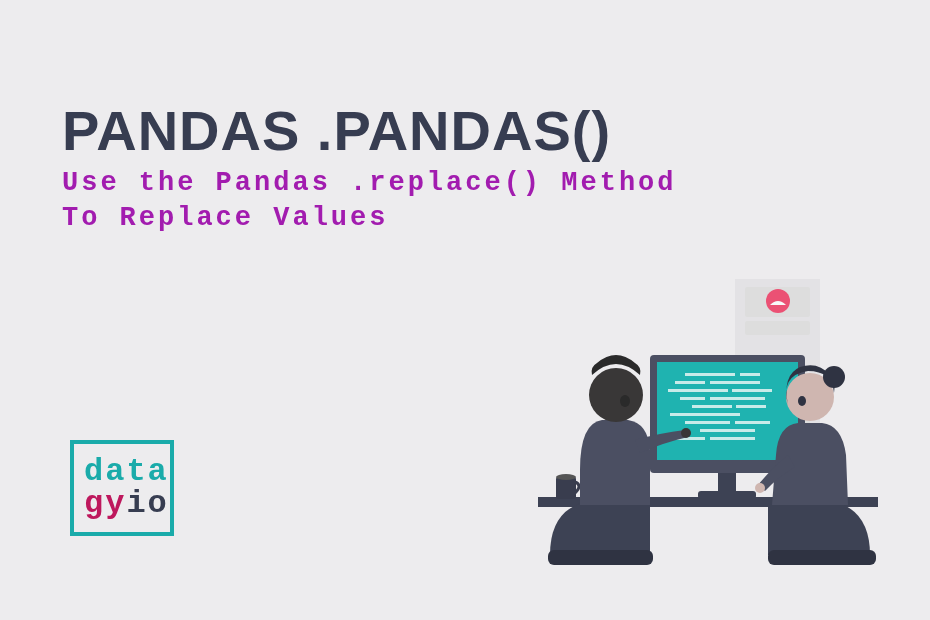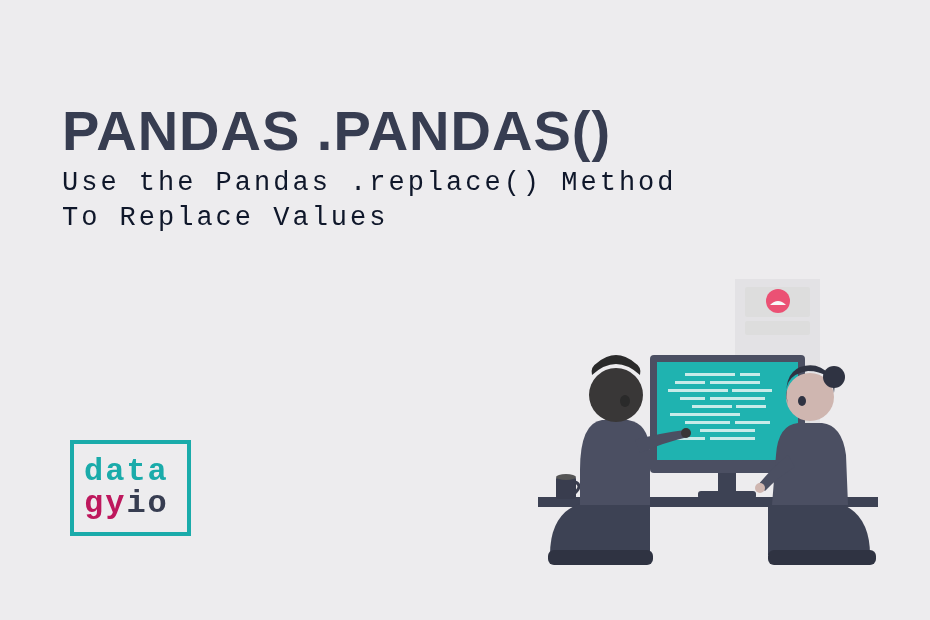--- a/index.html
+++ b/index.html
@@ -21,29 +21,29 @@
       letter-spacing: 1px;
       color: #373d51;
     }
     .subtitle {
       position: absolute;
       top: 166px;
       left: 62px;
       font-family: 'Courier New', monospace;
       font-size: 27px;
       letter-spacing: 3px;
-      color: #0f172a;
+      color: #a21caf;
       line-height: 1.3;
-      font-weight: 400;
+      font-weight: 700;
     }
     .logo-box {
       position: absolute;
       top: 440px;
       left: 70px;
-      width: 121px;
+      width: 104px;
       height: 96px;
       border: 4px solid #1aabaa;
       display: flex;
       flex-direction: column;
       justify-content: center;
       padding-left: 10px;
     }
     .logo-line1 {
       font-family: 'Courier New', monospace;
       font-size: 32px;

